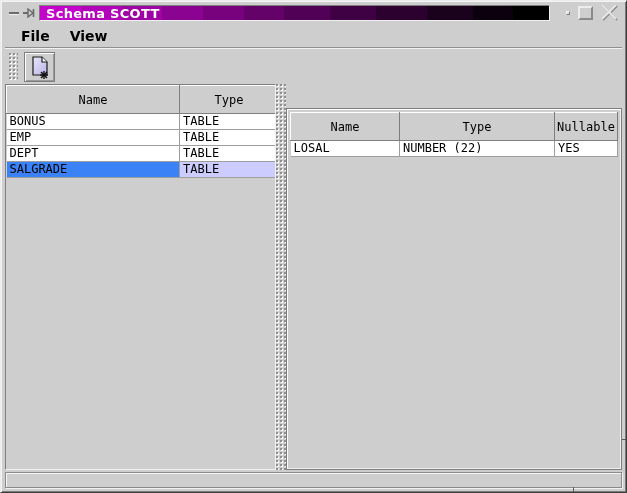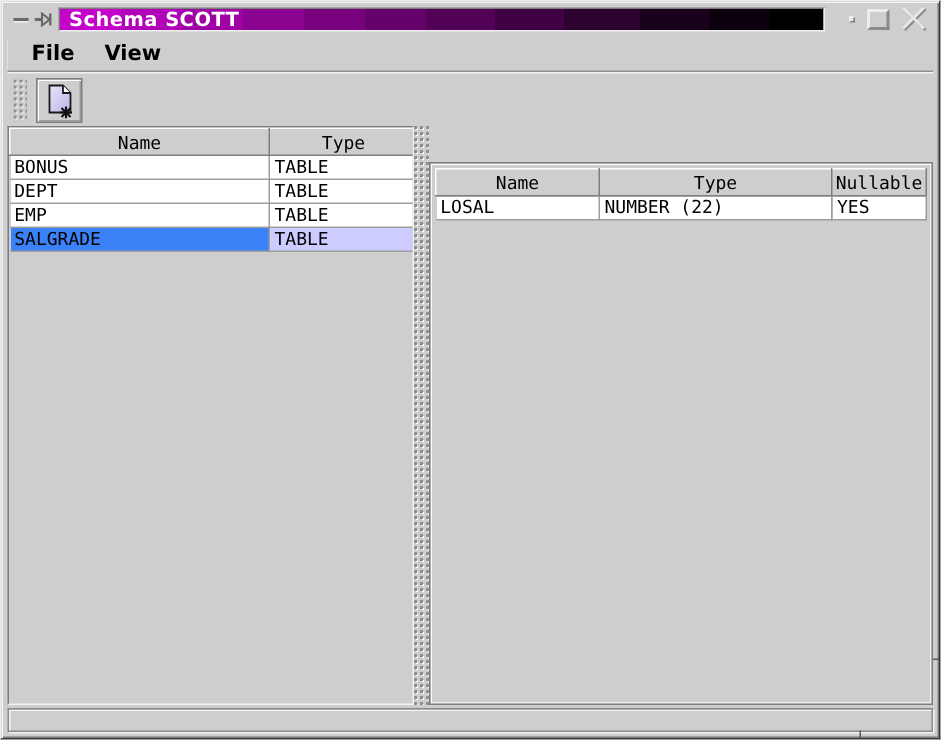--- a/index.html
+++ b/index.html
@@ -69,21 +69,21 @@
     width:10px; background-color:#cecece;
     background-image:radial-gradient(circle at 1px 1px, #8f8f8f 28%, transparent 32%),
                      radial-gradient(circle at 2px 2px, #ffffff 28%, transparent 32%);
     background-size:4px 4px;
   }
   .right-pane { flex:1; display:flex; flex-direction:column; background:#cecece; padding-top:1px; }
 
   
   table.grid { border-collapse:collapse; table-layout:fixed; font-family:"DejaVu Sans Mono",monospace; font-size:12px; color:#000; background:#cecece; }
   table.grid th {
-    height:18px; font-weight:normal; text-align:center; background:#cecece;
+    height:28px; font-weight:normal; text-align:center; background:#cecece;
     border:1px solid; border-color:#ffffff #7e7e7e #7e7e7e #ffffff;
     overflow:hidden; white-space:nowrap;
   }
   table.grid td {
     height:16px; line-height:15px; padding:0 3px; background:#ffffff;
     border-right:1px solid #9e9e9e; border-bottom:1px solid #9e9e9e;
     overflow:hidden; white-space:nowrap;margin-left:33px;
   }
   table.grid tr.selected td { background:#ccccff; }
 
@@ -191,25 +191,25 @@
               <th>Name</th>
               <th>Type</th>
             </tr>
           </thead>
         <tbody>
             <tr>
               <td>BONUS</td>
               <td>TABLE</td>
             </tr>
             <tr>
+              <td>EMP</td>
+              <td>TABLE</td>
+            </tr>
+            <tr>
               <td>DEPT</td>
-              <td>TABLE</td>
-            </tr>
-            <tr>
-              <td>EMP</td>
               <td>TABLE</td>
             </tr>
             <tr class="selected">
               <td style="background: #3b82f6;">SALGRADE</td>
               <td style="background: rgb(204, 204, 255);">TABLE</td>
             </tr>
           </tbody>
       </table>
     </div>
 

